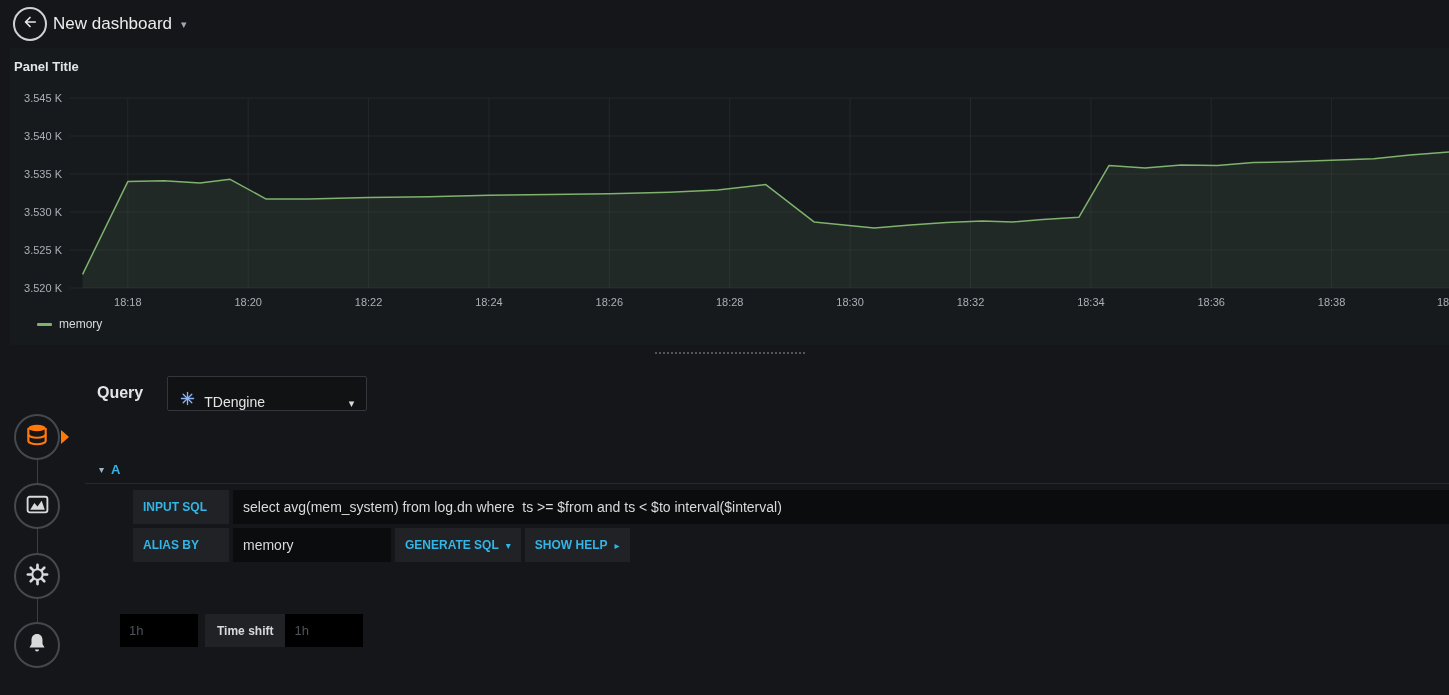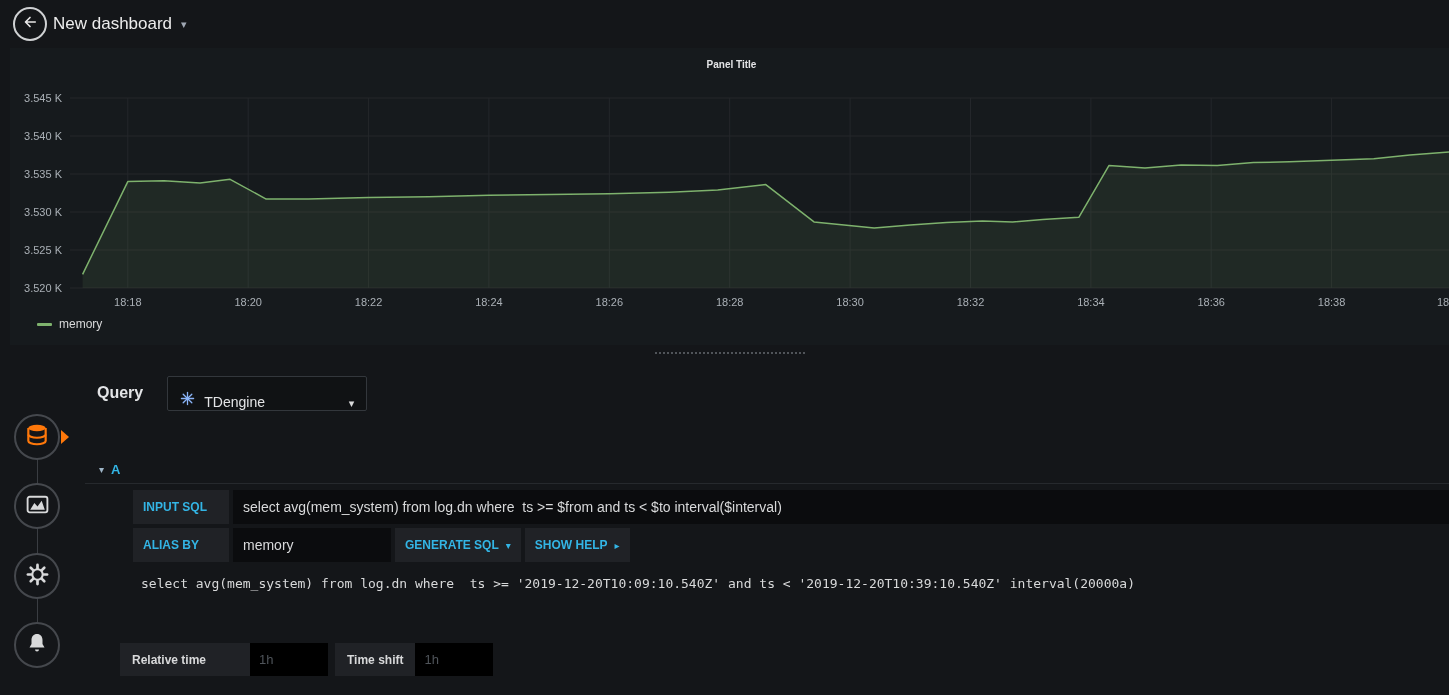--- a/index.html
+++ b/index.html
@@ -8,21 +8,21 @@
 
   
   .topnav{height:48px;display:flex;align-items:center;padding-left:13px;background:#141619}
   .back-btn{width:34px;height:34px;border-radius:50%;border:2px solid #cfd1d3;display:flex;align-items:center;justify-content:center;background:transparent;cursor:pointer;flex:none}
   .nav-title-wrap{display:flex;align-items:center;margin-left:6px;cursor:pointer}
   .nav-title{font-size:17px;color:#ececec}
   .nav-caret{margin-left:9px;font-size:11px;color:#9fa7b3}
 
   
   .panel{position:relative;margin-left:10px;width:1439px;height:297px;background:#161a1d}
-  .panel-title{position:absolute;top:11px;left:4px;right:0;text-align:center;font-size:10px;font-weight:700;color:#e3e4e6;cursor:pointer}
+  .panel-title{position:absolute;top:11px;left:4px;right:0;font-size:13px;font-weight:700;color:#e3e4e6;cursor:pointer}
   .chart-svg{position:absolute;top:40px;left:0}
   .grid{stroke:#24272b;stroke-width:1}
   .ytick{fill:#aab0b6;font-size:11px;text-anchor:end}
   .xtick{fill:#aab0b6;font-size:11px;text-anchor:middle}
   .legend{position:absolute;left:27px;top:269px;display:flex;align-items:center;gap:7px;font-size:12px;color:#d8d9da;cursor:pointer}
   .legend-swatch{width:15px;height:3px;border-radius:1px}
 
   
   .resize-row{margin-left:10px;width:1439px;height:16px;display:flex;align-items:center;justify-content:center}
   .resize-handle{width:150px;border-top:2px dotted #505459;cursor:row-resize}
@@ -222,25 +222,23 @@
       <div class="form-label kw-btn">
         <span>GENERATE SQL</span>
         <span class="kw-caret">▾</span>
       </div>
       <div class="form-label kw-btn">
         <span>SHOW HELP</span>
         <span class="kw-caret">▸</span>
       </div>
     </div>
 
-    <div class="generated-sql">select avg(mem_system) from log.dn where  ts &gt;= '2019-12-20T10:09:10.540Z' and ts &lt; '2019-12-20T10:39:10.540Z' interval(20000a)</div>
 
     <div class="time-row">
       <div class="pair">
-        <div class="opt-label wide">Relative time</div>
         <input class="opt-input" type="text" placeholder="1h" style="">
       </div>
       <div class="pair">
         <div class="opt-label">Time shift</div>
         <input class="opt-input" type="text" placeholder="1h" style="">
       </div>
     </div>
 
   </main>
 </div>

